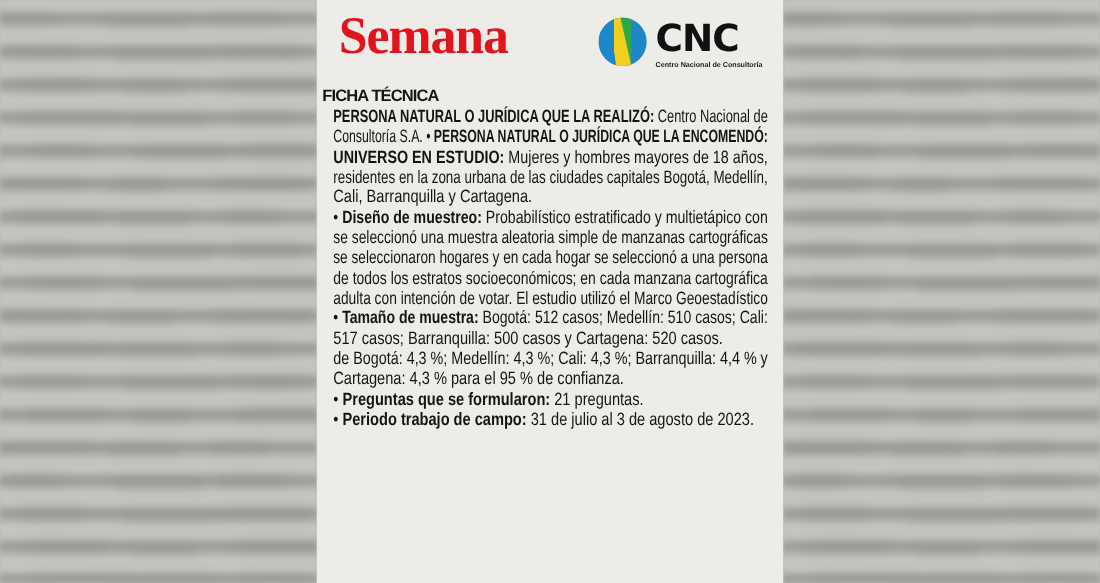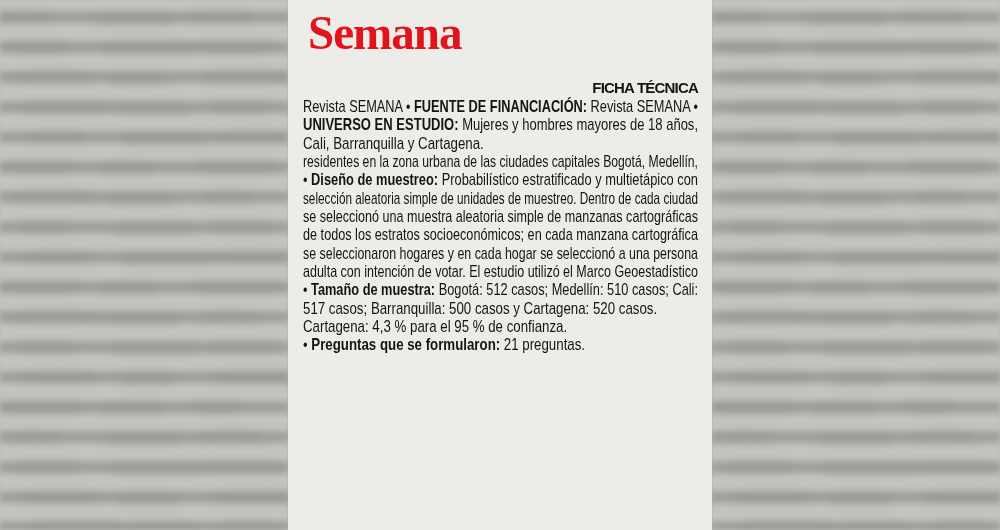--- a/index.html
+++ b/index.html
@@ -40,21 +40,21 @@
   }
   .cnc-sub {
     position:absolute; left:52px; top:42px; font-size:6.5px; font-weight:bold; color:#222;
     font-family:"Liberation Sans", sans-serif; white-space:nowrap;
   }
   .ficha {
     position:absolute; left:15px; top:79px; width:395px;
     color:#141414;
   }
   .ficha-title {
-    text-align:right; font-weight:bold; font-size:15px; line-height:18px;
+    text-align:left; font-weight:bold; font-size:15px; line-height:18px;
     letter-spacing:-0.8px; margin-left:-10px;
   }
   .line {
     white-space:nowrap; font-size:16.2px; line-height:18.35px; height:18.35px;
     transform-origin:left top; display:block;
   }
   .line .inner { display:inline-block; transform-origin:left center; }
   b { font-weight:bold; }
 </style>
 </head>
@@ -169,33 +169,52 @@
     <div class="blob" style="top: 494px; left: 117px; width: 62px;"></div>
     <div class="blob" style="top: 492px; left: 212px; width: 91px;"></div>
     <div class="blob" style="top: 522px; left: 29px; width: 91px;"></div>
     <div class="blob" style="top: 524px; left: 124px; width: 75px;"></div>
     <div class="blob" style="top: 522px; left: 219px; width: 59px;"></div>
   </div>
 
 <div class="panel">
   <div class="logo-semana">Semana</div>
 
+  <div class="logo-cnc">
+    <svg class="cnc-circle" viewBox="0 0 44 44">
+      <defs>
+          <clipPath id="c">
+            <circle cx="22" cy="22" r="22"></circle>
+          </clipPath>
+        </defs>
+      <g clip-path="url(#c)">
+        <rect x="0" y="0" width="44" height="44" fill="#1f86c9"></rect>
+        <polygon points="14,0 30,0 30,44 26,44" fill="#2aa84a"></polygon>
+        <polygon points="14,0 20,0 30,44 16,44 14,30" fill="#f2cf1e"></polygon>
+        <polygon points="14,0 14,30 16,44 10,44 10,0" fill="#1f86c9"></polygon>
+      </g>
+    </svg>
+    <div class="cnc-word">CNC</div>
+    <div class="cnc-sub">Centro Nacional de Consultoría</div>
+  </div>
 
   <div class="ficha">
     <div class="ficha-title">FICHA TÉCNICA</div>
     <div id="lines">
-        <div class="line"><span class="inner" style="transform: scaleX(0.788989);"><span>Revista SEMANA • </span><b>FUENTE DE FINANCIACIÓN: </b><span>Revista SEMANA •</span></span></div>
+        <div class="line"><span class="inner" style="transform: scaleX(0.721894);"><b>PERSONA NATURAL O JURÍDICA QUE LA REALIZÓ: </b><span>Centro Nacional de</span></span></div>
+        <div class="line"><span class="inner" style="transform: scaleX(0.689825);"><span>Consultoría S.A. • </span><b>PERSONA NATURAL O JURÍDICA QUE LA ENCOMENDÓ:</b></span></div>
         <div class="line"><span class="inner" style="transform: scaleX(0.804174);"><b>UNIVERSO EN ESTUDIO: </b><span>Mujeres y hombres mayores de 18 años,</span></span></div>
+        <div class="line"><span class="inner" style="transform: scaleX(0.752896);"><span>residentes en la zona urbana de las ciudades capitales Bogotá, Medellín,</span></span></div>
         <div class="line"><span class="inner" style="transform: scaleX(0.82);"><span>Cali, Barranquilla y Cartagena.</span></span></div>
-        <div class="line"><span class="inner" style="transform: scaleX(0.752896);"><span>residentes en la zona urbana de las ciudades capitales Bogotá, Medellín,</span></span></div>
         <div class="line"><span class="inner" style="transform: scaleX(0.793471);"><span>• </span><b>Diseño de muestreo: </b><span>Probabilístico estratificado y multietápico con</span></span></div>
-        <div class="line"><span class="inner" style="transform: scaleX(0.72554);"><span>selección aleatoria simple de unidades de muestreo. Dentro de cada ciudad</span></span></div>
         <div class="line"><span class="inner" style="transform: scaleX(0.775603);"><span>se seleccionó una muestra aleatoria simple de manzanas cartográficas</span></span></div>
+        <div class="line"><span class="inner" style="transform: scaleX(0.766014);"><span>se seleccionaron hogares y en cada hogar se seleccionó a una persona</span></span></div>
         <div class="line"><span class="inner" style="transform: scaleX(0.782493);"><span>de todos los estratos socioeconómicos; en cada manzana cartográfica</span></span></div>
-        <div class="line"><span class="inner" style="transform: scaleX(0.766014);"><span>se seleccionaron hogares y en cada hogar se seleccionó a una persona</span></span></div>
         <div class="line"><span class="inner" style="transform: scaleX(0.772829);"><span>adulta con intención de votar. El estudio utilizó el Marco Geoestadístico</span></span></div>
         <div class="line"><span class="inner" style="transform: scaleX(0.78963);"><span>• </span><b>Tamaño de muestra: </b><span>Bogotá: 512 casos; Medellín: 510 casos; Cali:</span></span></div>
         <div class="line"><span class="inner" style="transform: scaleX(0.82);"><span>517 casos; Barranquilla: 500 casos y Cartagena: 520 casos.</span></span></div>
+        <div class="line"><span class="inner" style="transform: scaleX(0.805455);"><span>de Bogotá: 4,3 %; Medellín: 4,3 %; Cali: 4,3 %; Barranquilla: 4,4 % y</span></span></div>
         <div class="line"><span class="inner" style="transform: scaleX(0.82);"><span>Cartagena: 4,3 % para el 95 % de confianza.</span></span></div>
         <div class="line"><span class="inner" style="transform: scaleX(0.82);"><span>• </span><b>Preguntas que se formularon: </b><span>21 preguntas.</span></span></div>
+        <div class="line"><span class="inner" style="transform: scaleX(0.82);"><span>• </span><b>Periodo trabajo de campo: </b><span>31 de julio al 3 de agosto de 2023.</span></span></div>
       </div>
   </div>
 </div>
 
 </body></html>

